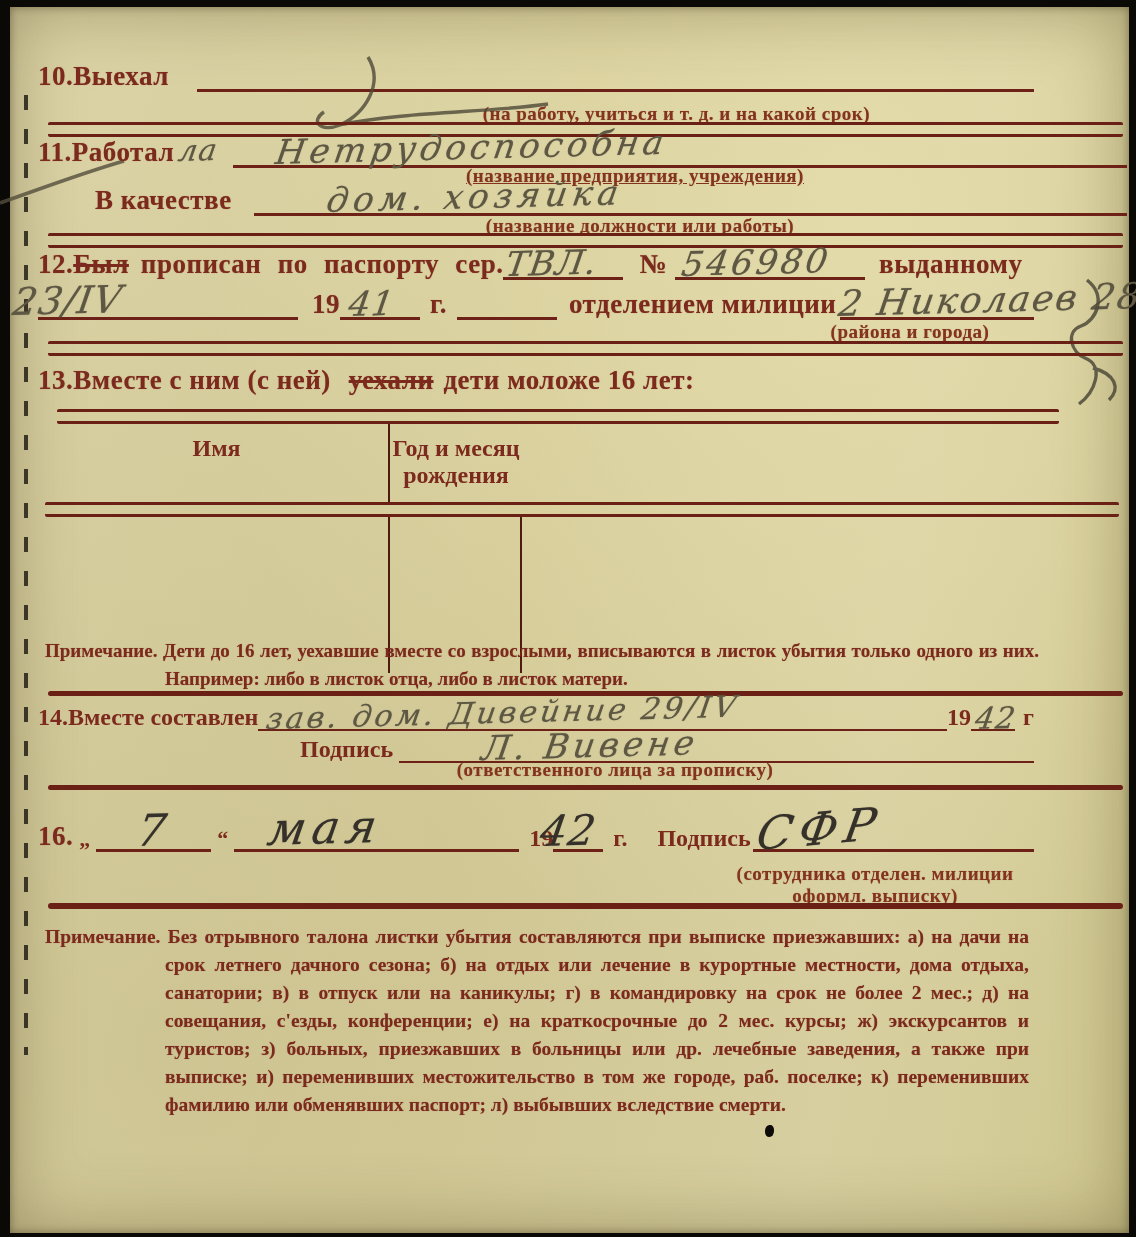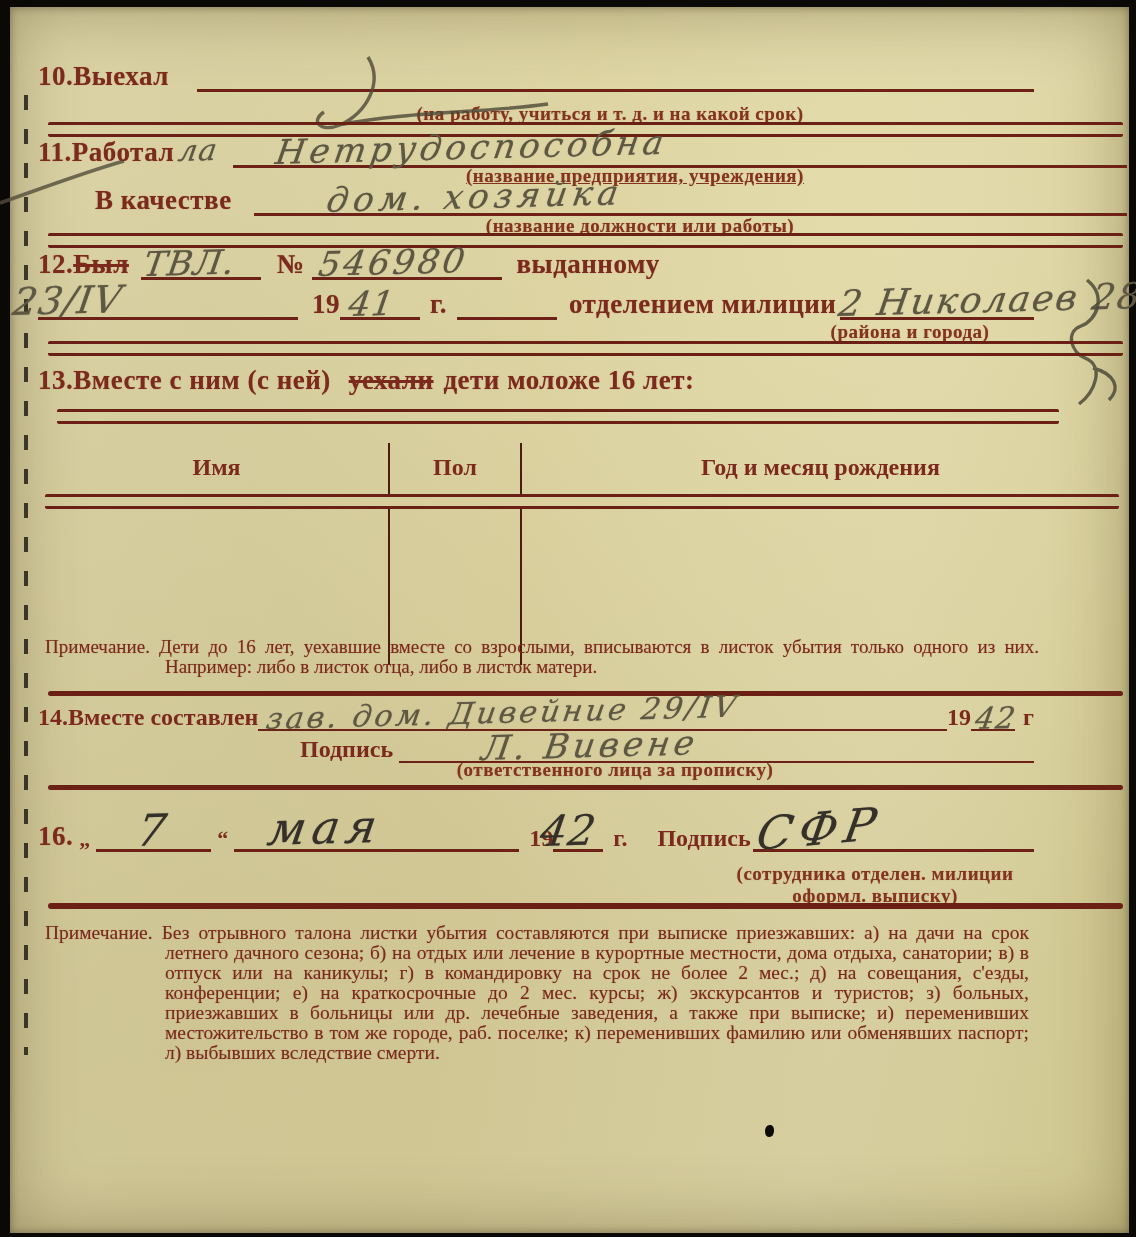--- a/index.html
+++ b/index.html
@@ -41,44 +41,44 @@
     font-family:"DejaVu Serif", serif;font-style:italic;font-weight:500;
     color:#5d5743;letter-spacing:1px;white-space:nowrap;
     transform:skewX(-10deg) rotate(-1.5deg);transform-origin:left bottom;
     text-shadow:0 0 1px rgba(90,85,65,.55);
   }
   .wl .hand{position:absolute;bottom:-7px;left:12px;font-size:32px;}
   .hand-dark{color:#35312a;}
   
   .tbl{position:absolute;left:35px;right:10px;top:402px;}
   .tbl-top{height:9px;border-top:3px solid #6b2015;border-bottom:3px solid #6b2015;margin:0 60px 0 12px;border-radius:2px;}
-  .tgrid{display:grid;grid-template-columns:345px 132px 1fr;margin-top:19px;}
+  .tgrid{display:grid;grid-template-columns:345px 132px 1fr;}
   .tgrid .cell{font-size:24px;font-weight:bold;text-align:center;padding:11px 0 13px;}
   .bcol{border-right:2px solid #4e1b10;}
   .tbl-mid{height:9px;border-top:3px solid #6b2015;border-bottom:3px solid #6b2015;border-radius:2px;}
   .tbody{display:grid;grid-template-columns:345px 132px 1fr;height:156px;}
-  .note{position:absolute;font-size:19px;font-weight:normal;line-height:20px;
+  .note{position:absolute;font-size:19px;font-weight:bold;line-height:28px;
         text-align:justify;color:#7c2a1d;text-shadow:0 0 1px rgba(124,42,29,.4);}
   .hang{padding-left:120px;text-indent:-120px;}
   .q{font-size:22px;font-weight:bold;margin:0 6px;}
   svg.scrib{position:absolute;overflow:visible;}
   .speck{position:absolute;width:9px;height:12px;background:#0d0b07;border-radius:50% 40% 50% 45%;}
 </style>
 </head>
 <body>
 
 <div class="paper">
   <div class="perf"></div>
 
   <div class="sec" style="left:28px;right:95px;top:52px;">
     <span class="pl num">10.</span>
     <span class="pl" style="margin-right:28px;">Выехал</span>
     <span class="wl"></span>
   </div>
-  <div class="cap" style="left:340px;top:96px;width:520px;">(на работу, учиться и т. д. и на какой срок)</div>
+  <div class="cap" style="left:340px;top:96px;width:520px;text-align:right;">(на работу, учиться и т. д. и на какой срок)</div>
   <svg class="scrib" style="left:270px;top:42px;" width="300" height="95">
     <path d="M88,8 C104,34 86,64 60,76 C40,84 30,72 44,63 M58,76 C130,62 205,64 268,55" stroke="#4e4937" stroke-width="3.4" fill="none" opacity="0.8"></path>
   </svg>
   <svg class="scrib" style="left:-12px;top:148px;" width="130" height="55">
     <path d="M2,48 C42,34 84,18 126,6" stroke="#544e3c" stroke-width="3.6" fill="none" opacity="0.8"></path>
   </svg>
   <div class="rule2" style="left:38px;right:6px;top:115px;"></div>
 
   <div class="sec" style="left:28px;right:2px;top:126px;">
     <span class="pl num">11.</span>
@@ -95,20 +95,21 @@
     <span class="wl">
       <span class="hand" style="left:70px;font-size:34px;letter-spacing:5px;">дом. хозяйка</span>
     </span>
   </div>
   <div class="cap" style="left:410px;top:208px;width:440px;">(название должности или работы)</div>
   <div class="rule2" style="left:38px;right:6px;top:226px;"></div>
 
   <div class="sec" style="left:28px;right:95px;top:240px;">
     <span class="pl num sp12">12.</span>
     <span class="pl sp12 struck" style="margin-right:12px;">Был</span>
+    <span class="pl sp12">прописан по паспорту сер.</span>
     <span class="wl" style="flex:0 0 120px;">
       <span class="hand" style="left:0;font-size:34px;">ТВЛ.</span>
     </span>
     <span class="pl" style="margin:0 8px 0 16px;">№</span>
     <span class="wl" style="flex:0 0 190px;">
       <span class="hand" style="left:4px;font-size:34px;letter-spacing:3px;">546980</span>
     </span>
     <span class="pl" style="margin-left:14px;">выданному</span>
   </div>
 
@@ -137,21 +138,20 @@
     <span class="pl num">13.</span>
     <span class="pl" style="margin-right:18px;">Вместе с ним (с ней)</span>
     <span class="pl struck" style="margin-right:10px;">уехали</span>
     <span class="pl">дети моложе 16 лет:</span>
   </div>
 
   <div class="tbl">
     <div class="tbl-top"></div>
     <div class="tgrid">
       <div class="cell bcol">Имя</div>
-      <div class="cell bcol">Пол</div>
       <div class="cell">Год и месяц рождения</div>
     </div>
     <div class="tbl-mid"></div>
     <div class="tbody">
       <div class="bcol"></div>
       <div class="bcol"></div>
       <div></div>
     </div>
   </div>
 

